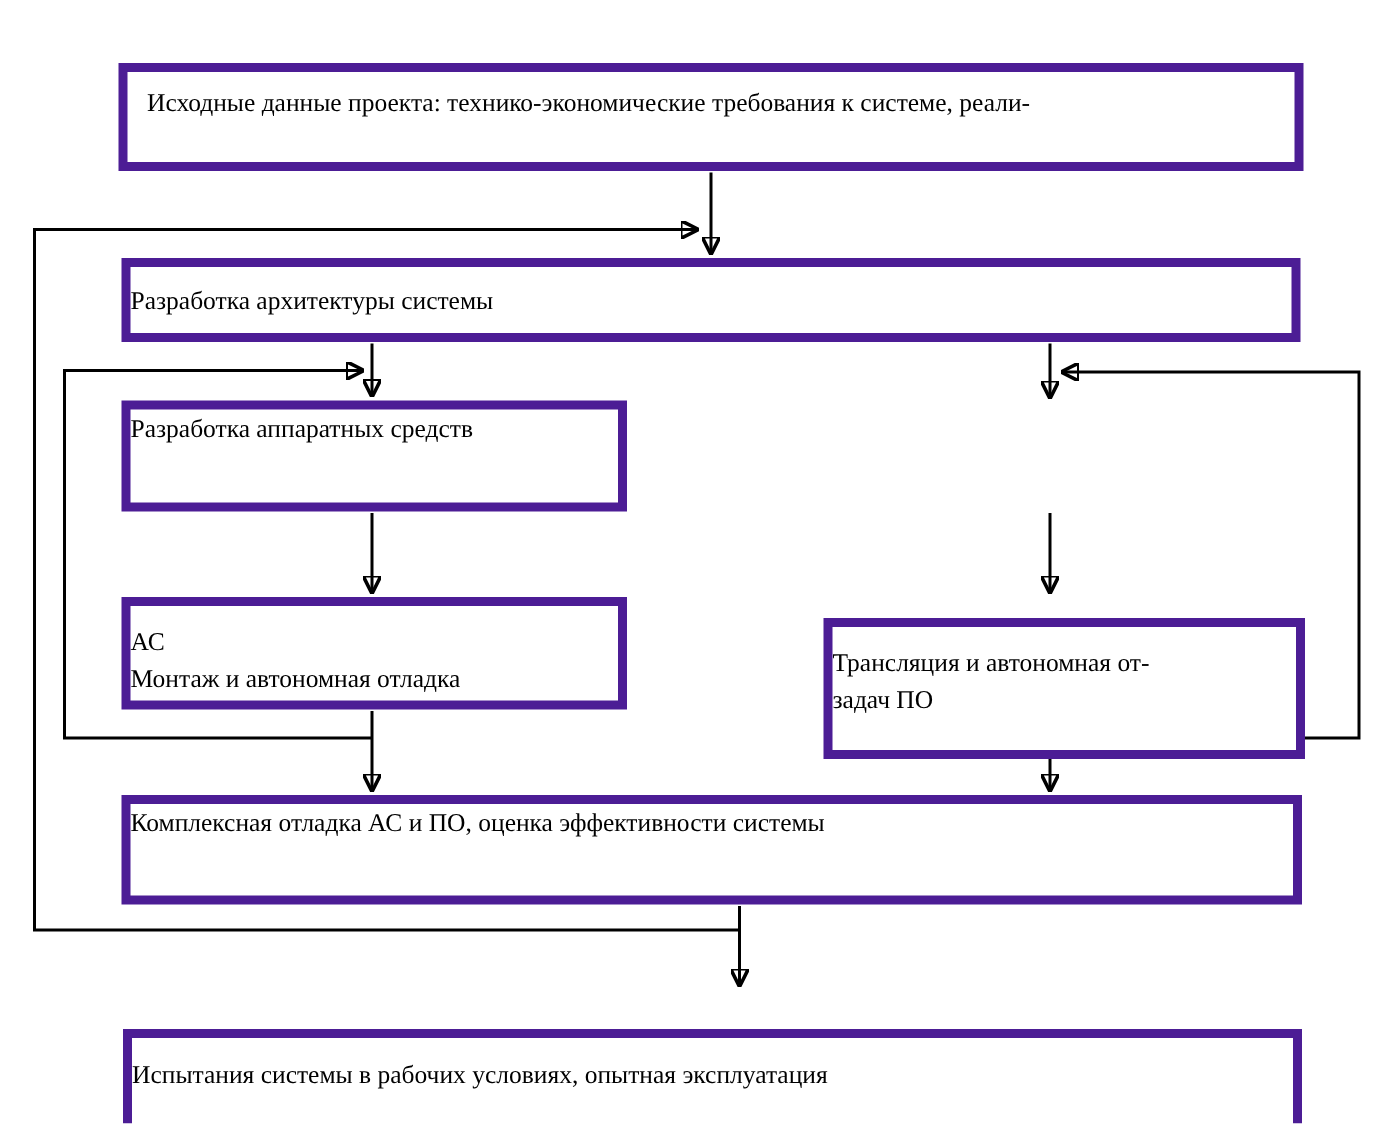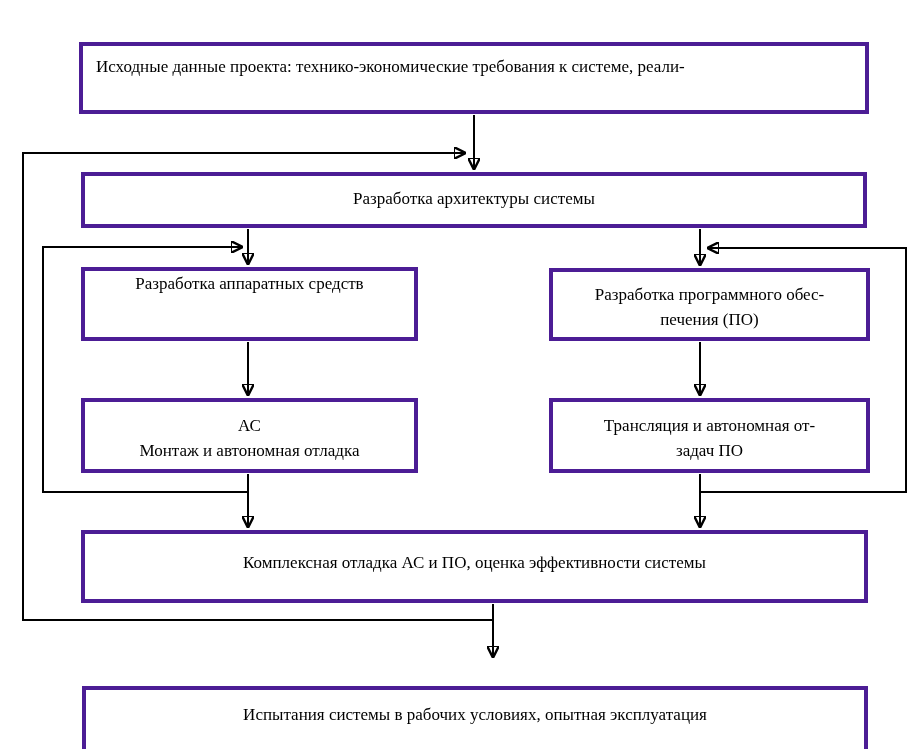--- a/index.html
+++ b/index.html
@@ -24,37 +24,37 @@
     height: 749px;
   }
   .connectors path, .connectors line {
     stroke: #000000;
     stroke-width: 2;
     fill: none;
   }
   .node {
     position: absolute;
     box-sizing: border-box;
-    border: 4px solid #4c1d95;
+    border: 6px solid #4c1d95;
     background: #ffffff;
     font-size: 17px;
     line-height: 25px;
   }
   .node .ln { display: block; }
-  .node.center { text-align: center; }
+  .node.center { }
   .node.left { text-align: left; }
 
   
   .n-initial      { left: 79px;  top: 42px;  width: 790px; height: 72px; padding: 8px 14px 0 13px; }
   .n-architecture { left: 81px;  top: 172px; width: 786px; height: 56px; padding-top: 10px; }
   .n-hardware     { left: 81px;  top: 267px; width: 337px; height: 74px; padding-top: 0; }
   .n-software     { left: 549px; top: 268px; width: 321px; height: 73px; padding-top: 10px; }
   .n-montage      { left: 81px;  top: 398px; width: 337px; height: 75px; padding-top: 11px; }
-  .n-translation  { left: 549px; top: 398px; width: 321px; height: 75px; padding-top: 11px; }
-  .n-complex      { left: 81px;  top: 530px; width: 787px; height: 73px; padding-top: 16px; }
+  .n-translation  { left: 549px; top: 412px; width: 321px; height: 94px; padding-top: 11px; }
+  .n-complex      { left: 81px;  top: 530px; width: 787px; height: 73px; padding-top: 0; }
   .n-testing      { left: 82px;  top: 660px; width: 786px; height: 73px; padding-top: 12px; margin-top: 26px; }
 </style>
 </head>
 <body>
 
 <div class="canvas">
 
   <svg class="connectors" viewBox="0 0 919 749" xmlns="http://www.w3.org/2000/svg">
     <defs>
       <marker id="arrow" viewBox="0 0 10 10" refX="8.5" refY="5" markerWidth="6" markerHeight="6" orient="auto-start-reverse">
@@ -90,24 +90,20 @@
   </div>
 
   <div class="node center n-architecture">
     <span class="ln">Разработка архитектуры системы</span>
   </div>
 
   <div class="node center n-hardware">
     <span class="ln">Разработка аппаратных средств</span>
   </div>
 
-  <div class="node center n-software">
-    <span class="ln">Разработка программного обес-</span>
-    <span class="ln">печения (ПО)</span>
-  </div>
 
   <div class="node center n-montage">
     <span class="ln">АС</span>
     <span class="ln">Монтаж и автономная отладка</span>
   </div>
 
   <div class="node center n-translation">
     <span class="ln">Трансляция и автономная от-</span>
     <span class="ln">задач ПО</span>
   </div>

